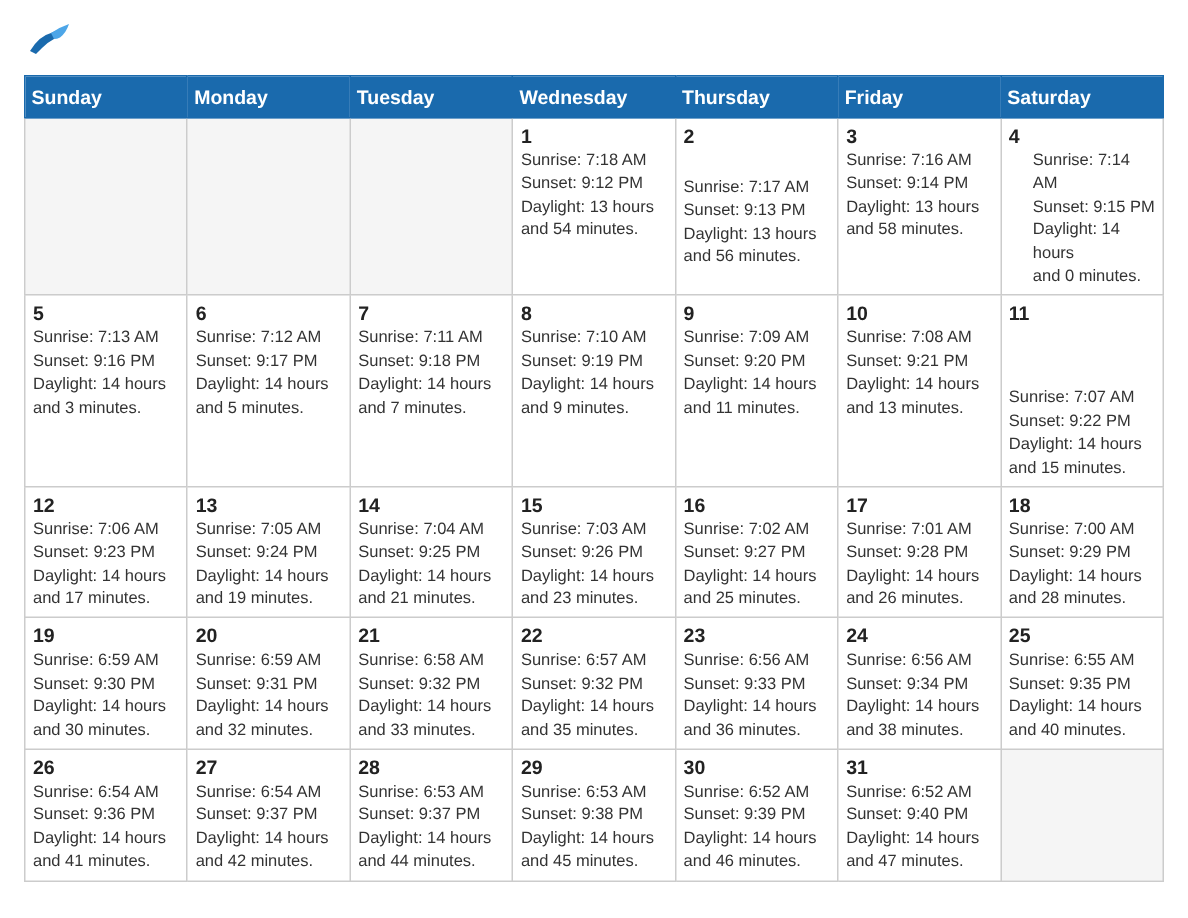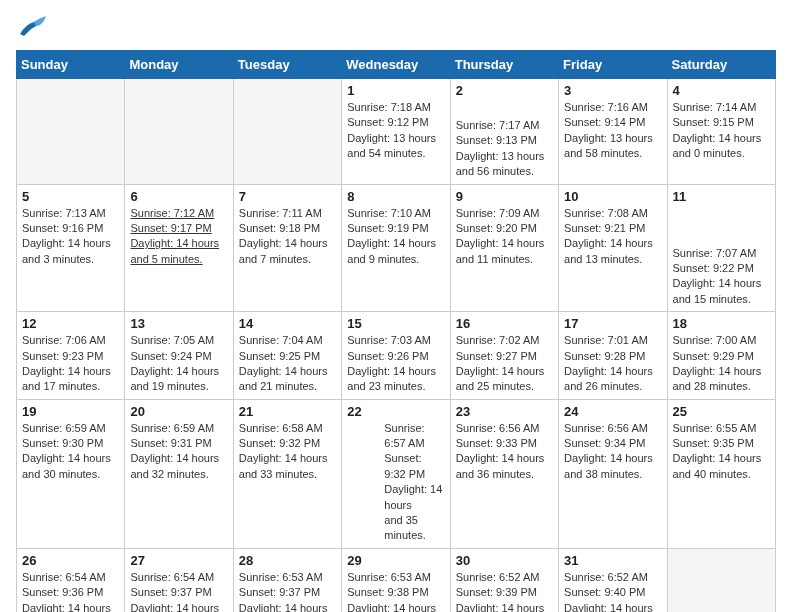--- a/index.html
+++ b/index.html
@@ -143,37 +143,37 @@
         </td>
         <td>
           <span class="day-num">3</span>
           <div class="day-info" style="white-space: pre-line;">Sunrise: 7:16 AM
 Sunset: 9:14 PM
 Daylight: 13 hours
 and 58 minutes.</div>
         </td>
         <td>
           <span class="day-num">4</span>
-          <div class="day-info" style="white-space: pre-line;">Sunrise: 7:14 AM
+          <div class="day-info" style="white-space: pre-line; margin-left: 16px;">Sunrise: 7:14 AM
 Sunset: 9:15 PM
 Daylight: 14 hours
 and 0 minutes.</div>
         </td>
       </tr>
       <tr>
         <td>
           <span class="day-num">5</span>
           <div class="day-info" style="white-space: pre-line;">Sunrise: 7:13 AM
 Sunset: 9:16 PM
 Daylight: 14 hours
 and 3 minutes.</div>
         </td>
         <td>
           <span class="day-num">6</span>
-          <div class="day-info" style="white-space: pre-line; text-decoration: underline;">Sunrise: 7:12 AM
+          <div class="day-info" style="white-space: pre-line;">Sunrise: 7:12 AM
 Sunset: 9:17 PM
 Daylight: 14 hours
 and 5 minutes.</div>
         </td>
         <td>
           <span class="day-num">7</span>
           <div class="day-info" style="white-space: pre-line;">Sunrise: 7:11 AM
 Sunset: 9:18 PM
 Daylight: 14 hours
 and 7 minutes.</div>
@@ -275,21 +275,21 @@
         </td>
         <td>
           <span class="day-num">21</span>
           <div class="day-info" style="white-space: pre-line;">Sunrise: 6:58 AM
 Sunset: 9:32 PM
 Daylight: 14 hours
 and 33 minutes.</div>
         </td>
         <td>
           <span class="day-num">22</span>
-          <div class="day-info" style="white-space: pre-line; margin-left: 37px;">Sunrise: 6:57 AM
+          <div class="day-info" style="white-space: pre-line;">Sunrise: 6:57 AM
 Sunset: 9:32 PM
 Daylight: 14 hours
 and 35 minutes.</div>
         </td>
         <td>
           <span class="day-num">23</span>
           <div class="day-info" style="white-space: pre-line;">Sunrise: 6:56 AM
 Sunset: 9:33 PM
 Daylight: 14 hours
 and 36 minutes.</div>

